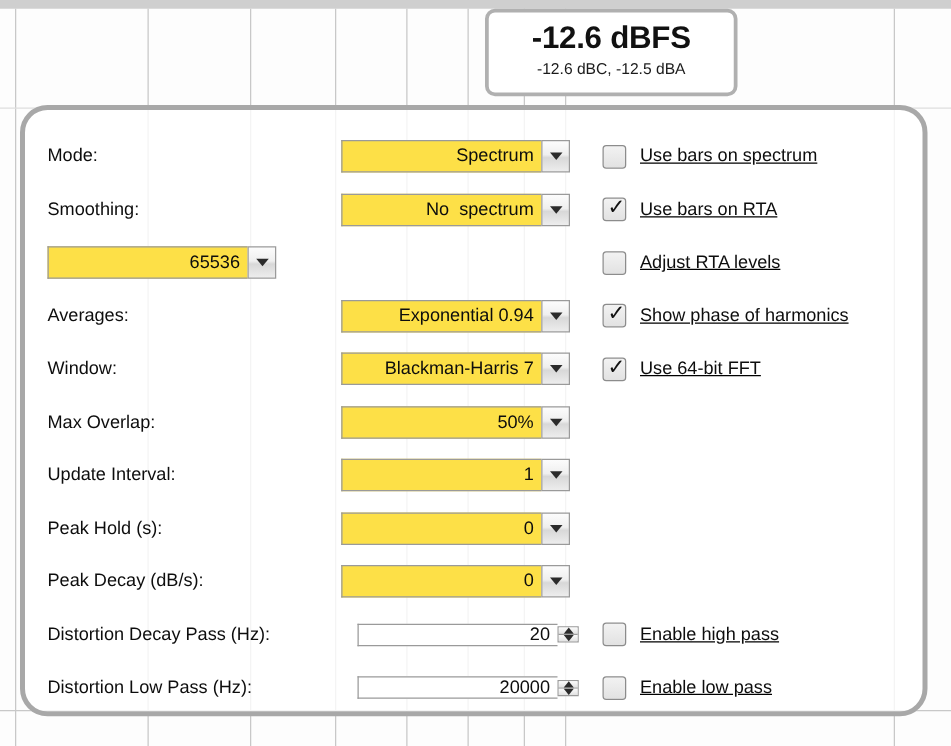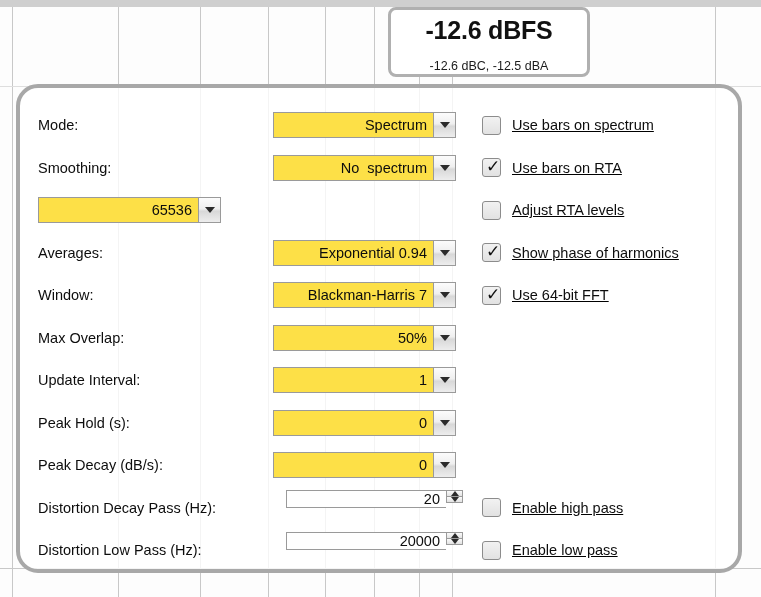--- a/index.html
+++ b/index.html
@@ -34,21 +34,21 @@
     border: 3px solid #b0b0b0;
     border-radius: 8px;
     text-align: center;
     z-index: 5;
   }
   #readout .primary {
     font-size: 25px; font-weight: bold; color: #111;
     margin-top: 6px; letter-spacing: -0.2px;
   }
   #readout .secondary {
-    font-size: 12.5px; color: #1b1b1b; margin-top: 14px;
+    font-size: 12.5px; color: #1b1b1b; margin-top: 3px;
   }
 
   
   #settings-panel {
     position: absolute; left: 16px; top: 84px;
     width: 726px; height: 489px;
     background: rgba(255,255,255,0.80);
     border: 4px solid #a8a8a8;
     border-radius: 22px;
     z-index: 4;
@@ -93,21 +93,21 @@
   }
   .tri-down {
     width: 0; height: 0;
     border-left: 5.5px solid transparent;
     border-right: 5.5px solid transparent;
     border-top: 6px solid #2b2b2b;
   }
 
   
   .spin {
-    display: flex; align-items: flex-start; height: 36px; padding-left: 13px;
+    display: flex; align-items: center; height: 36px; padding-left: 13px;
   }
   .spin .value {
     width: 160px;
     border: 1px solid #9a9a9a;
     border-right: none;
     background: #ffffff;
     display: flex; align-items: center; justify-content: flex-end;
     padding-right: 6px;
     font-size: 14.5px; color: #0d0d0d;
   }

